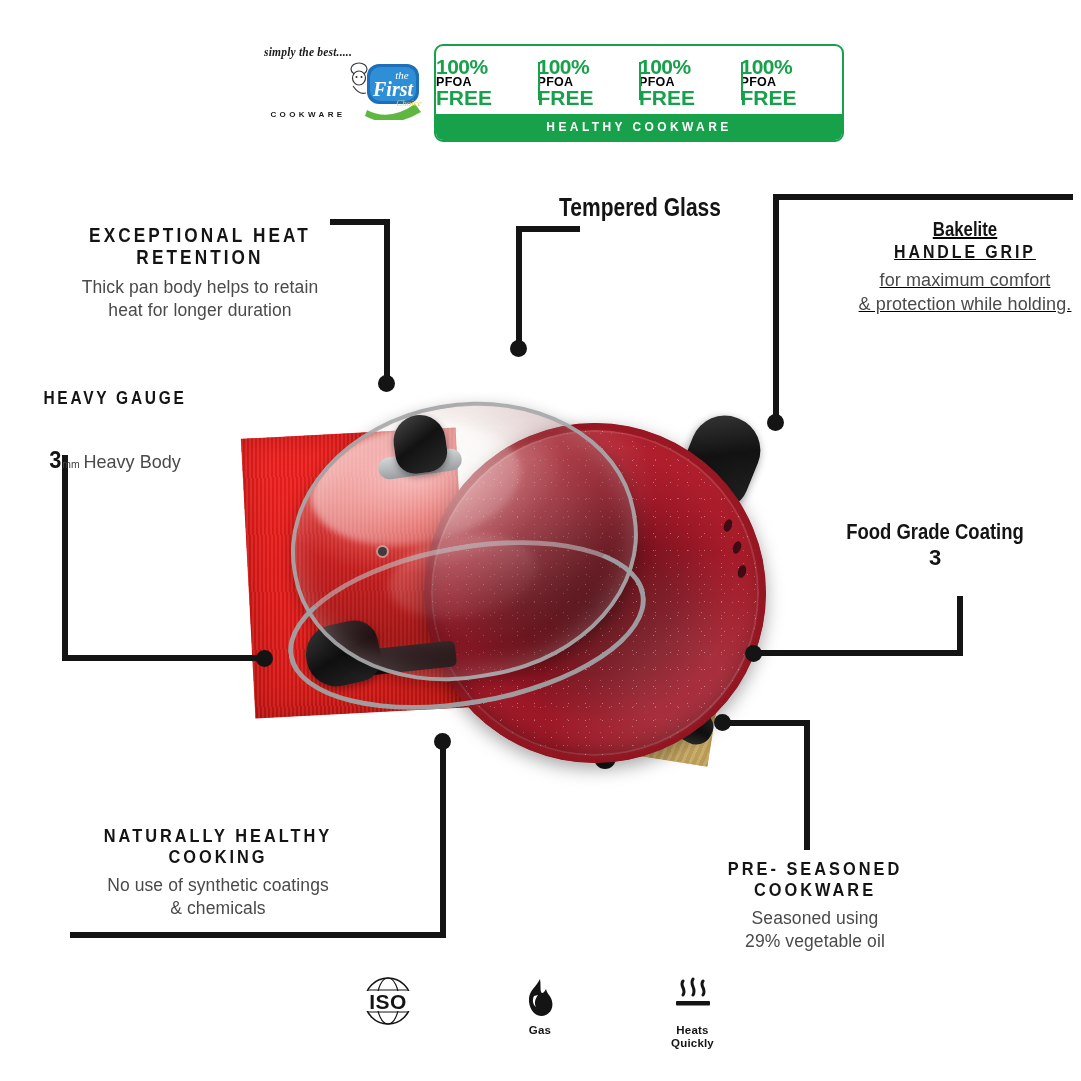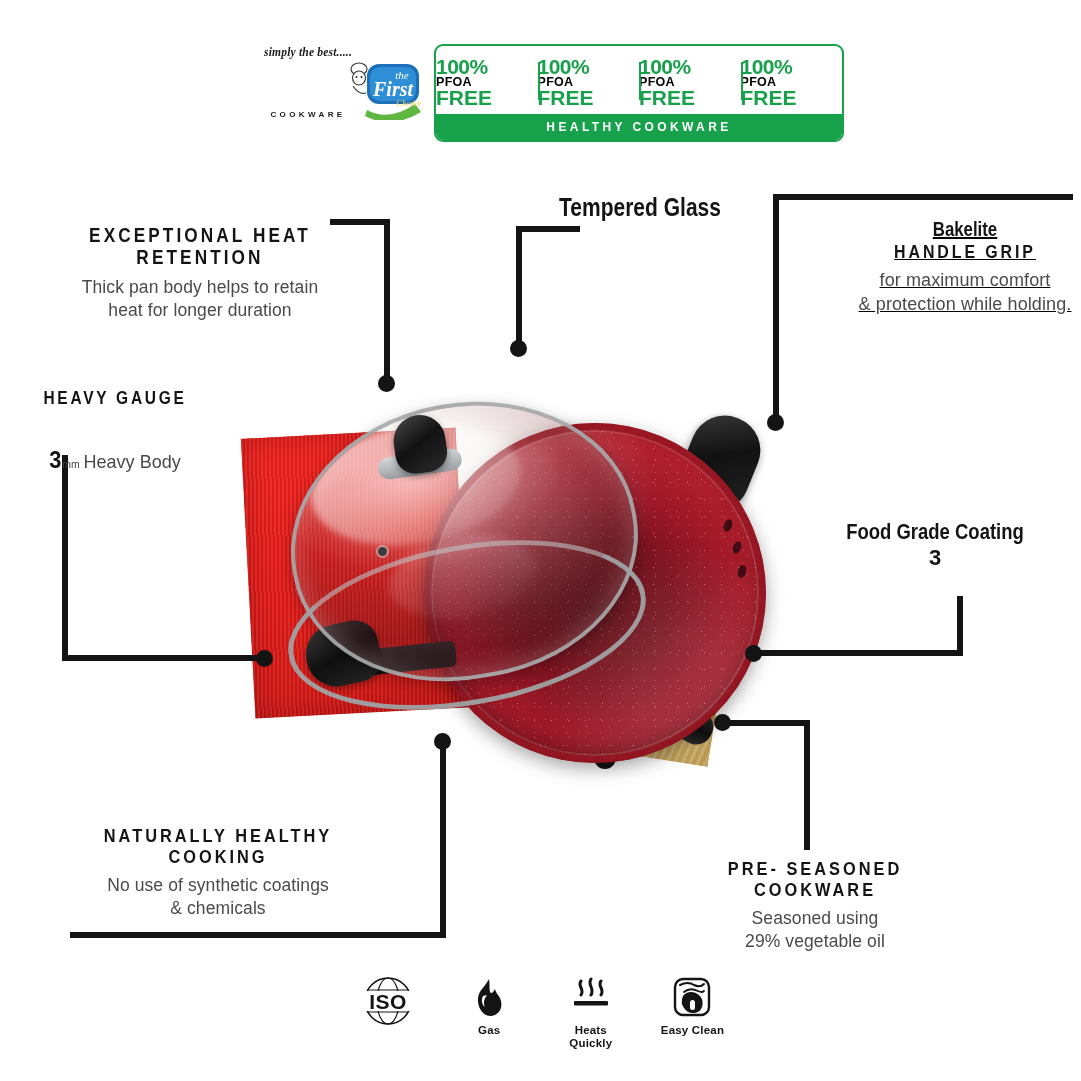--- a/index.html
+++ b/index.html
@@ -443,28 +443,16 @@
       <div class="glyph">
         <svg width="44" height="42" viewBox="0 0 44 42">
           <path d="M12 4 C8 9 16 12 12 18 M22 2 C18 8 26 11 22 18 M32 4 C28 9 36 12 32 18" stroke="#141414" stroke-width="3" fill="none" stroke-linecap="round"></path>
           <rect x="5" y="24" width="34" height="4.5" rx="1" fill="#141414"></rect>
         </svg>
       </div>
       <div class="flabel">Heats
 Quickly</div>
     </div>
 
-    <div class="ficon">
-      <div class="glyph">
-        <svg width="44" height="44" viewBox="0 0 44 44">
-          <rect x="5" y="3" width="34" height="36" rx="8" fill="none" stroke="#141414" stroke-width="2.4"></rect>
-          <path d="M10 9 q8 -4 14 0 q6 3 10 -1" stroke="#141414" stroke-width="2" fill="none" stroke-linecap="round"></path>
-          <path d="M14 16 q6 -5 14 -1 q4 2 6 0" stroke="#141414" stroke-width="1.8" fill="none" stroke-linecap="round"></path>
-          <path d="M13 20 q-3 7 1 12 q3 5 9 5 q7 0 9 -6 q2 -6 -2 -11 q-4 -4 -9 -4 q-5 0 -8 4 z" fill="#141414"></path>
-          <rect x="20" y="24" width="5" height="10" rx="2.5" fill="#ffffff"></rect>
-        </svg>
-      </div>
-      <div class="flabel">Easy Clean</div>
-    </div>
 
   </div>
 
 </div>
 
 </body></html>

